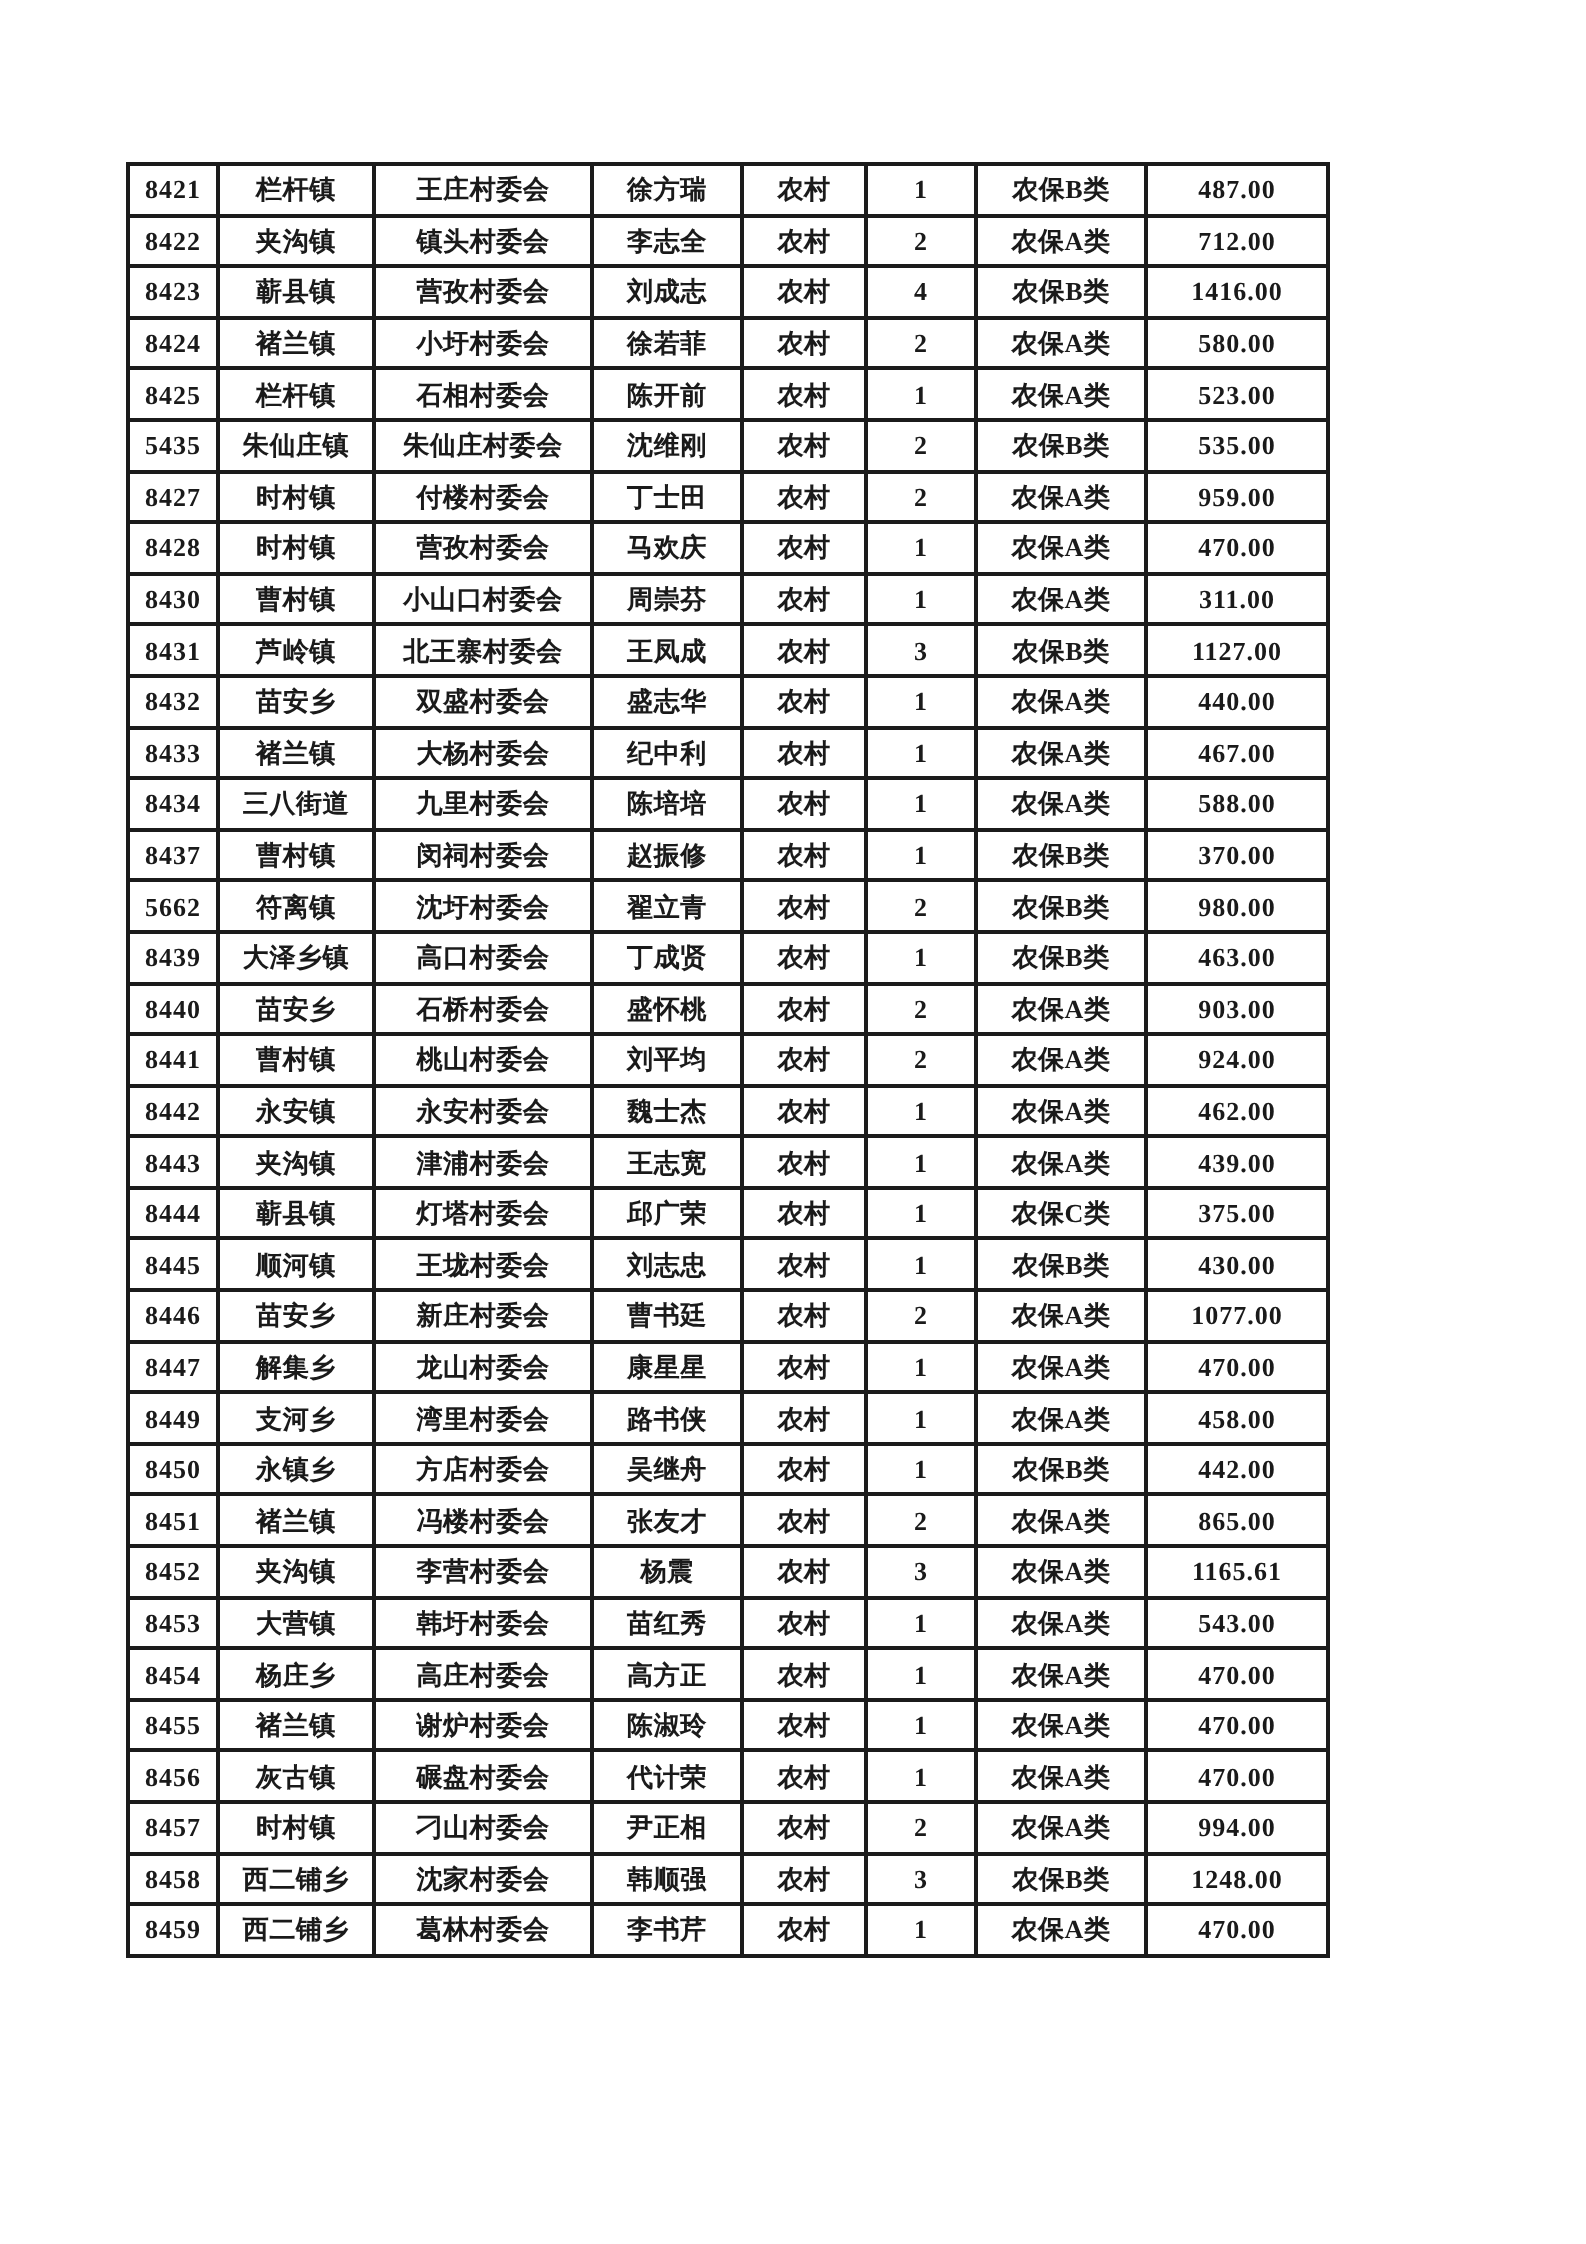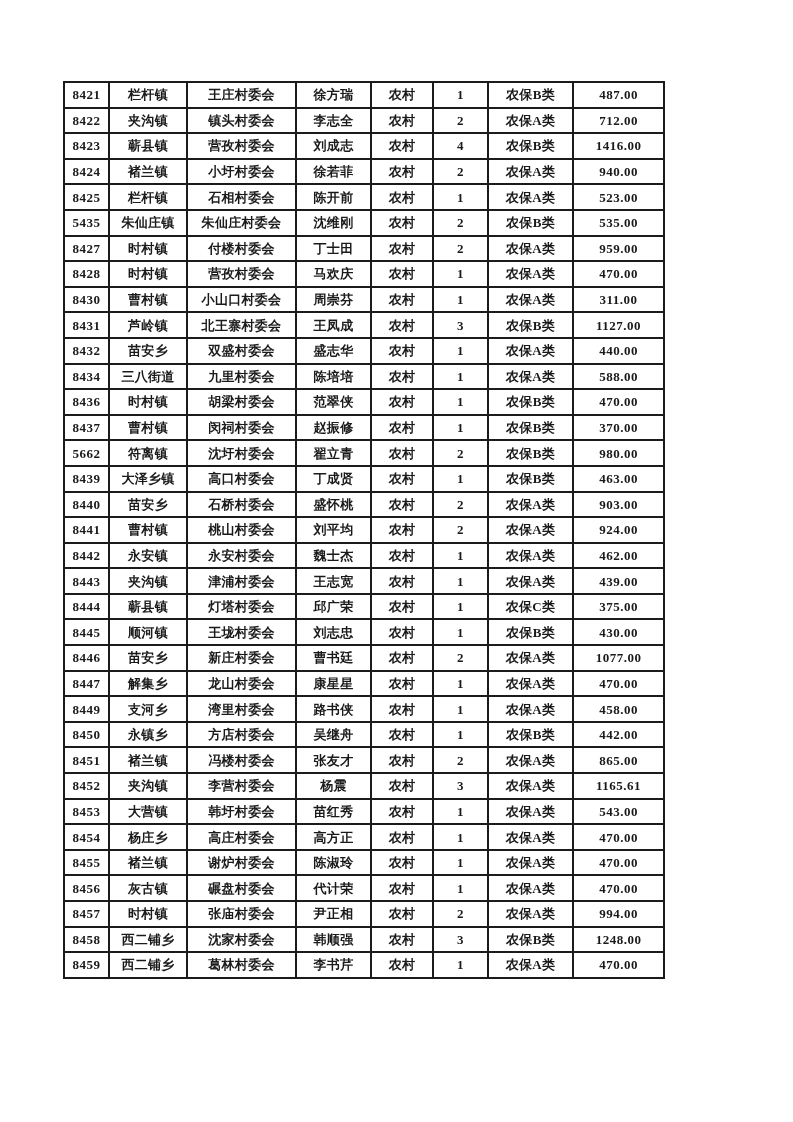--- a/index.html
+++ b/index.html
@@ -97,21 +97,21 @@
           <td class="num">1416.00</td>
         </tr>
         <tr>
           <td class="num">8424</td>
           <td>褚兰镇</td>
           <td>小圩村委会</td>
           <td>徐若菲</td>
           <td>农村</td>
           <td class="num">2</td>
           <td>农保A类</td>
-          <td class="num">940.00</td>
+          <td class="num">580.00</td>
         </tr>
         <tr>
           <td class="num">8425</td>
           <td>栏杆镇</td>
           <td>石相村委会</td>
           <td>陈开前</td>
           <td>农村</td>
           <td class="num">1</td>
           <td>农保A类</td>
           <td class="num">523.00</td>
@@ -170,40 +170,40 @@
           <td class="num">8432</td>
           <td>苗安乡</td>
           <td>双盛村委会</td>
           <td>盛志华</td>
           <td>农村</td>
           <td class="num">1</td>
           <td>农保A类</td>
           <td class="num">440.00</td>
         </tr>
         <tr>
+          <td class="num">8433</td>
+          <td>褚兰镇</td>
+          <td>大杨村委会</td>
+          <td>纪中利</td>
+          <td>农村</td>
+          <td class="num">1</td>
+          <td>农保A类</td>
+          <td class="num">467.00</td>
+        </tr>
+        <tr>
           <td class="num">8434</td>
           <td>三八街道</td>
           <td>九里村委会</td>
           <td>陈培培</td>
           <td>农村</td>
           <td class="num">1</td>
           <td>农保A类</td>
           <td class="num">588.00</td>
         </tr>
         <tr>
-          <td class="num">8436</td>
-          <td>时村镇</td>
-          <td>胡梁村委会</td>
-          <td>范翠侠</td>
-          <td>农村</td>
-          <td class="num">1</td>
-          <td>农保B类</td>
-          <td class="num">470.00</td>
-        </tr>
-        <tr>
           <td class="num">8437</td>
           <td>曹村镇</td>
           <td>闵祠村委会</td>
           <td>赵振修</td>
           <td>农村</td>
           <td class="num">1</td>
           <td>农保B类</td>
           <td class="num">370.00</td>
         </tr>
         <tr>
@@ -382,21 +382,21 @@
           <td>碾盘村委会</td>
           <td>代计荣</td>
           <td>农村</td>
           <td class="num">1</td>
           <td>农保A类</td>
           <td class="num">470.00</td>
         </tr>
         <tr>
           <td class="num">8457</td>
           <td>时村镇</td>
-          <td>张庙村委会</td>
+          <td>刁山村委会</td>
           <td>尹正相</td>
           <td>农村</td>
           <td class="num">2</td>
           <td>农保A类</td>
           <td class="num">994.00</td>
         </tr>
         <tr>
           <td class="num">8458</td>
           <td>西二铺乡</td>
           <td>沈家村委会</td>

